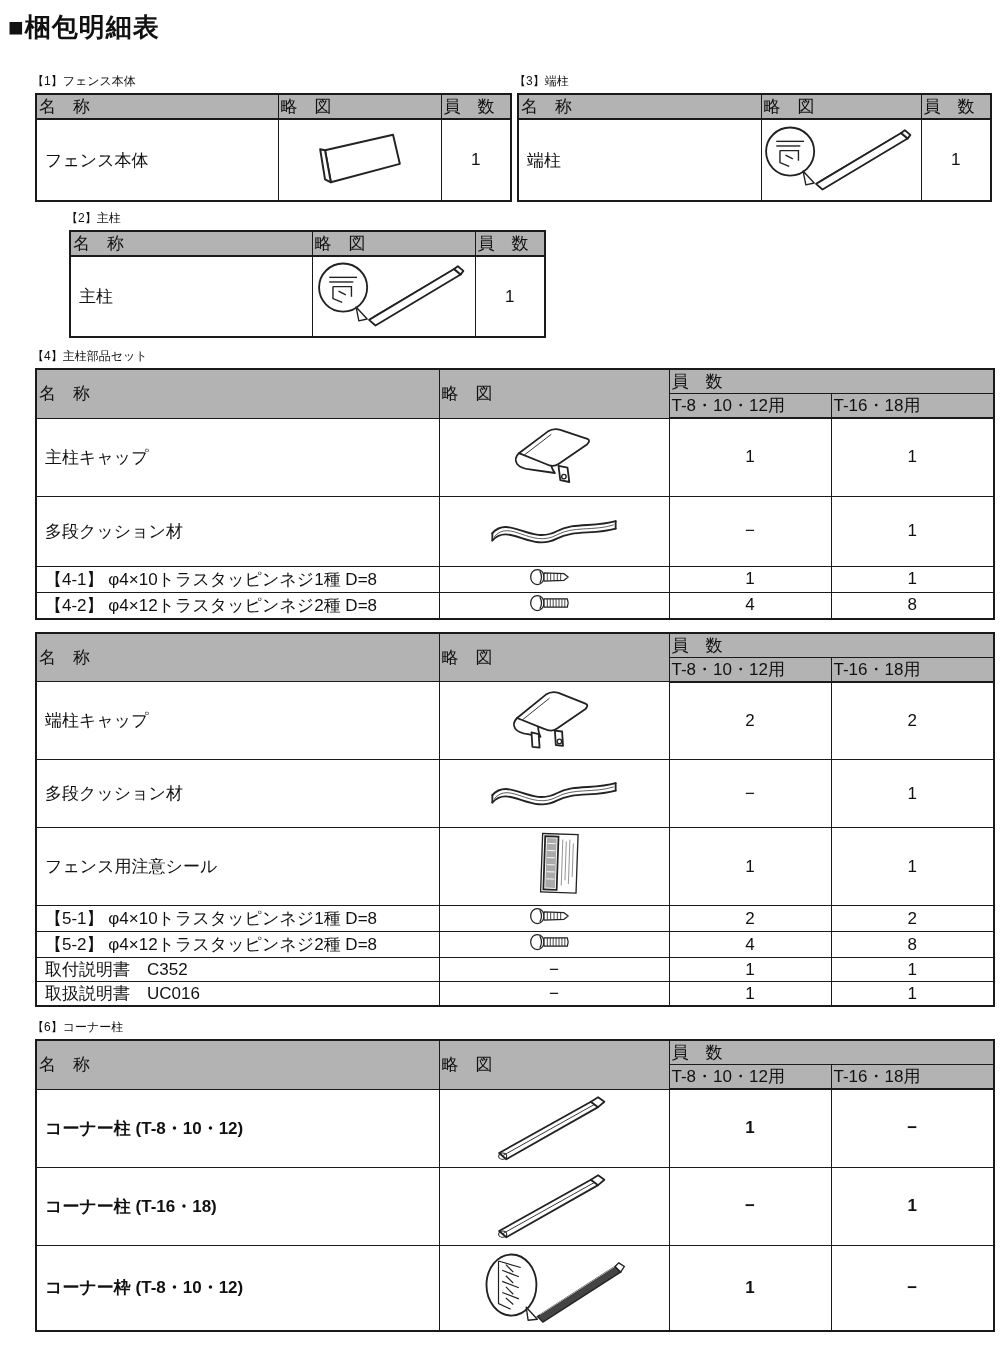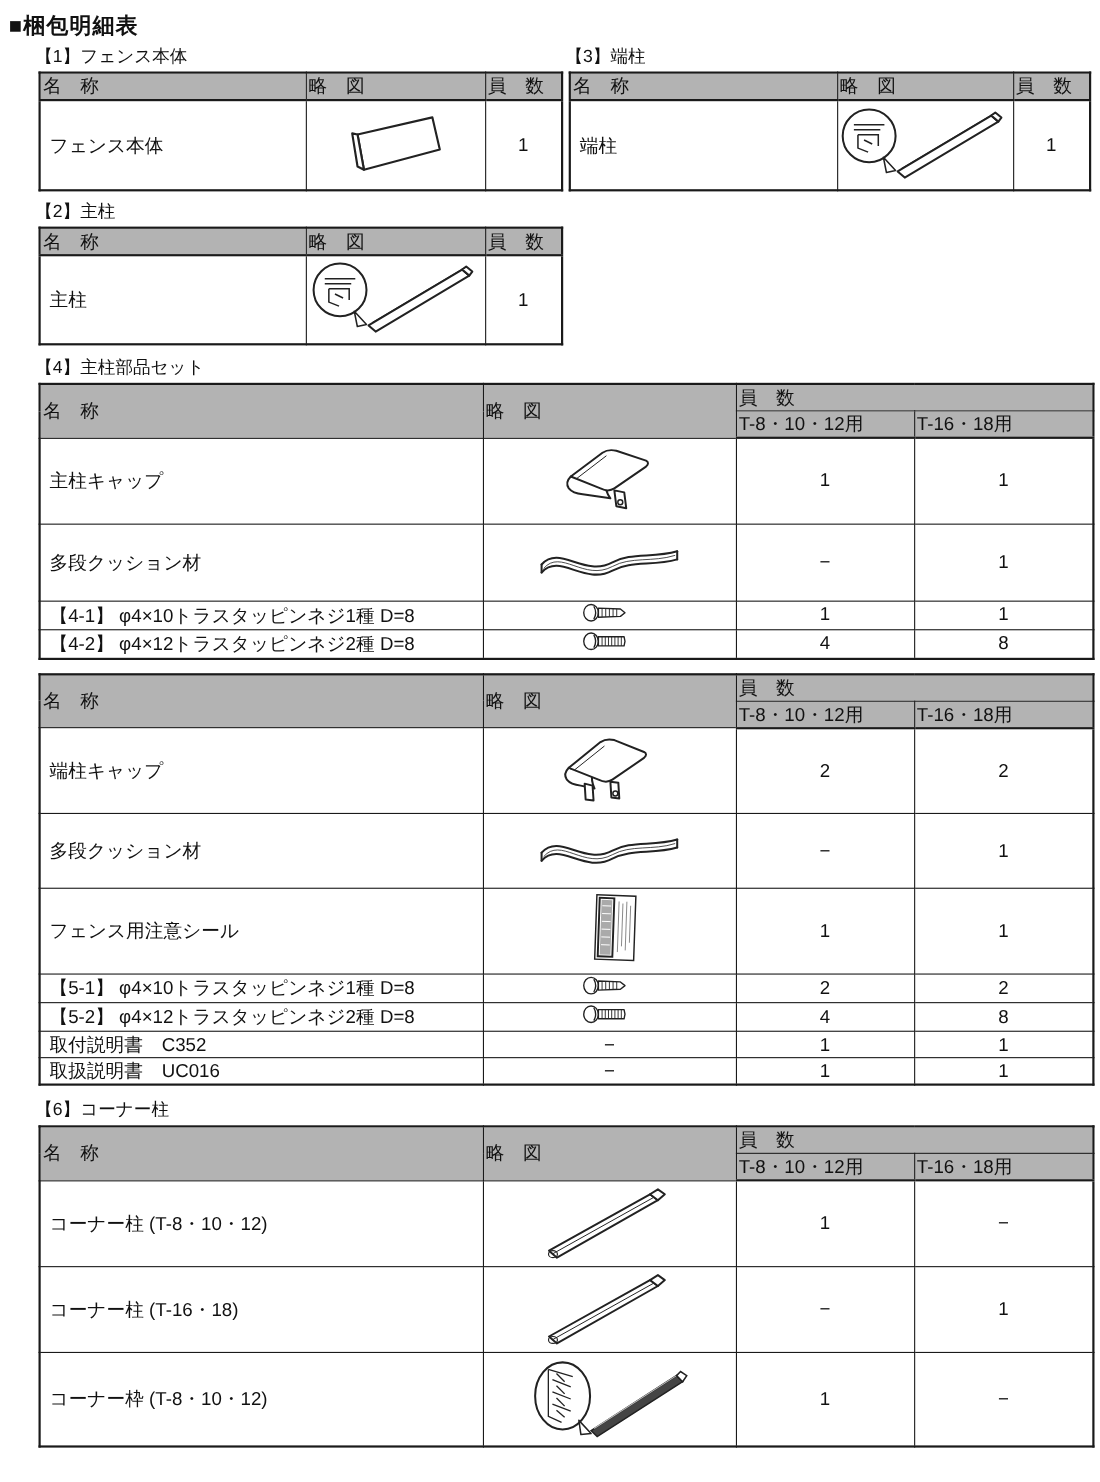--- a/index.html
+++ b/index.html
@@ -5,24 +5,24 @@
   * { box-sizing: border-box; margin: 0; padding: 0; }
   html, body { background: var(--bg, #fff); }
   body {
     width: 1000px; height: 1347px;
     font-family: "Liberation Sans", "DejaVu Sans", sans-serif;
     color: var(--text, #111);
     overflow: hidden;
   }
   .page { padding: 8px 7px 0 35px; }
   .title {
-    font-size: 20px; font-weight: bold;
-    margin: 2px 0 4px -27px; letter-spacing: 1px;
+    font-size: 26px; font-weight: bold;
+    margin: 2px 0 28px -27px; letter-spacing: 1px;
   }
-  .tbl-label { font-size: 16px; margin: 0 0 3px -3px; white-space: nowrap; }
+  .tbl-label { font-size: 12px; margin: 0 0 3px -3px; white-space: nowrap; }
 
   .top-flex { display: flex; gap: 7px; align-items: flex-start; }
   .col-l { width: 475px; }
   .col-r { width: 551px; }
 
   table { border-collapse: collapse; table-layout: fixed; background: #fff; }
   .tbl { border: 2px solid var(--border, #1a1a1a); }
   .tbl th, .tbl td { border: 1px solid var(--border, #1a1a1a); overflow: hidden; }
   .tbl th {
     background: var(--header-bg, #b3b3b3);
@@ -31,24 +31,24 @@
   }
   .tbl thead tr.hdr-last th, .tbl thead tr.hdr-last th[rowspan] { border-bottom-width: 2px; }
   .tbl td { font-size: 17px; vertical-align: middle; }
   td.name { text-align: left; padding-left: 8px; white-space: nowrap; }
   td.sketch, td.qty { text-align: center; }
   td.sketch .sk { display: inline-flex; align-items: center; justify-content: center; }
   .dash-cell { font-size: 17px; }
 
   .h24 { height: 24px; } .h25 { height: 25px; }
   .h67 { height: 67px; } .h68 { height: 68px; } .h70 { height: 70px; padding-left: 29px; }
-  .h72 { height: 72px; } .h77 { height: 77px; }
+  .h72 { height: 72px; font-weight: bold; } .h77 { height: 77px; }
   .h81 { height: 81px; } .h82 { height: 82px; margin-left: 10px; }
 
-  .sec2 { margin-top: 8px; }
+  .sec2 { margin-top: 8px; margin-left: 34px; }
   .sec4 { margin-top: 10px; }
   .sec5 { margin-top: 12px; }
   .sec6 { margin-top: 12px; }
   svg { display: block; margin: 0 auto; }
 </style>
 </head>
 <body>
 
 <div class="page">
 

